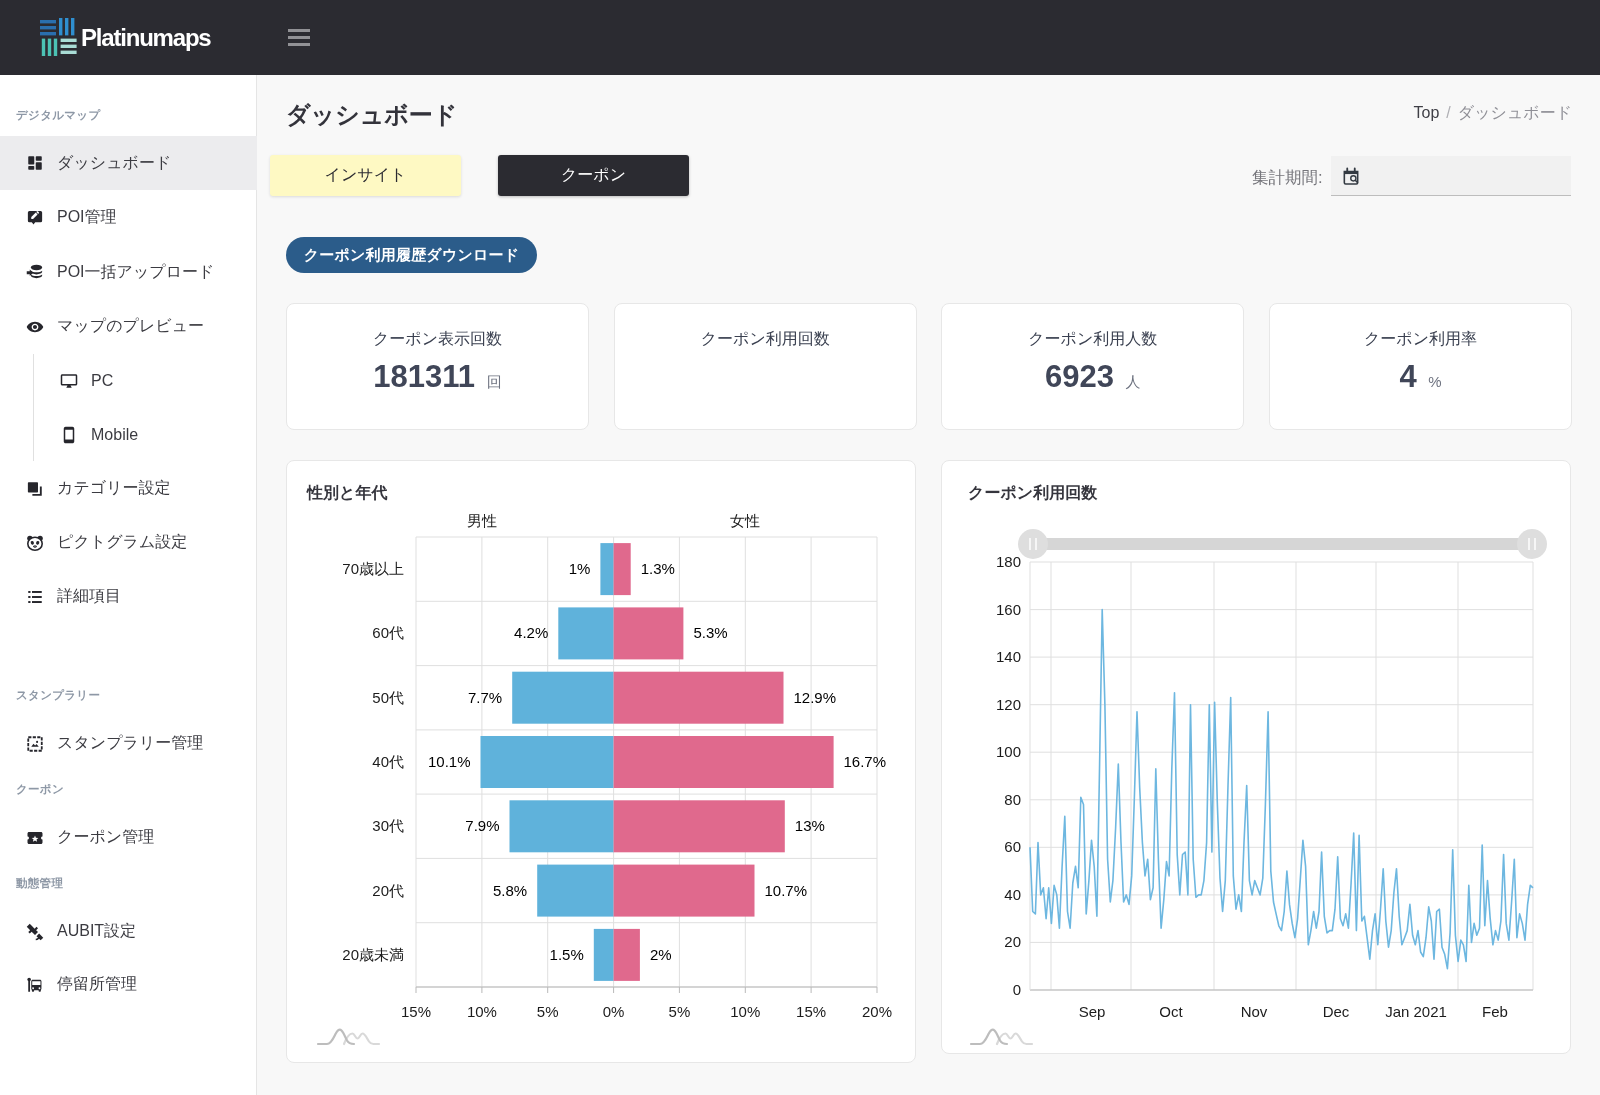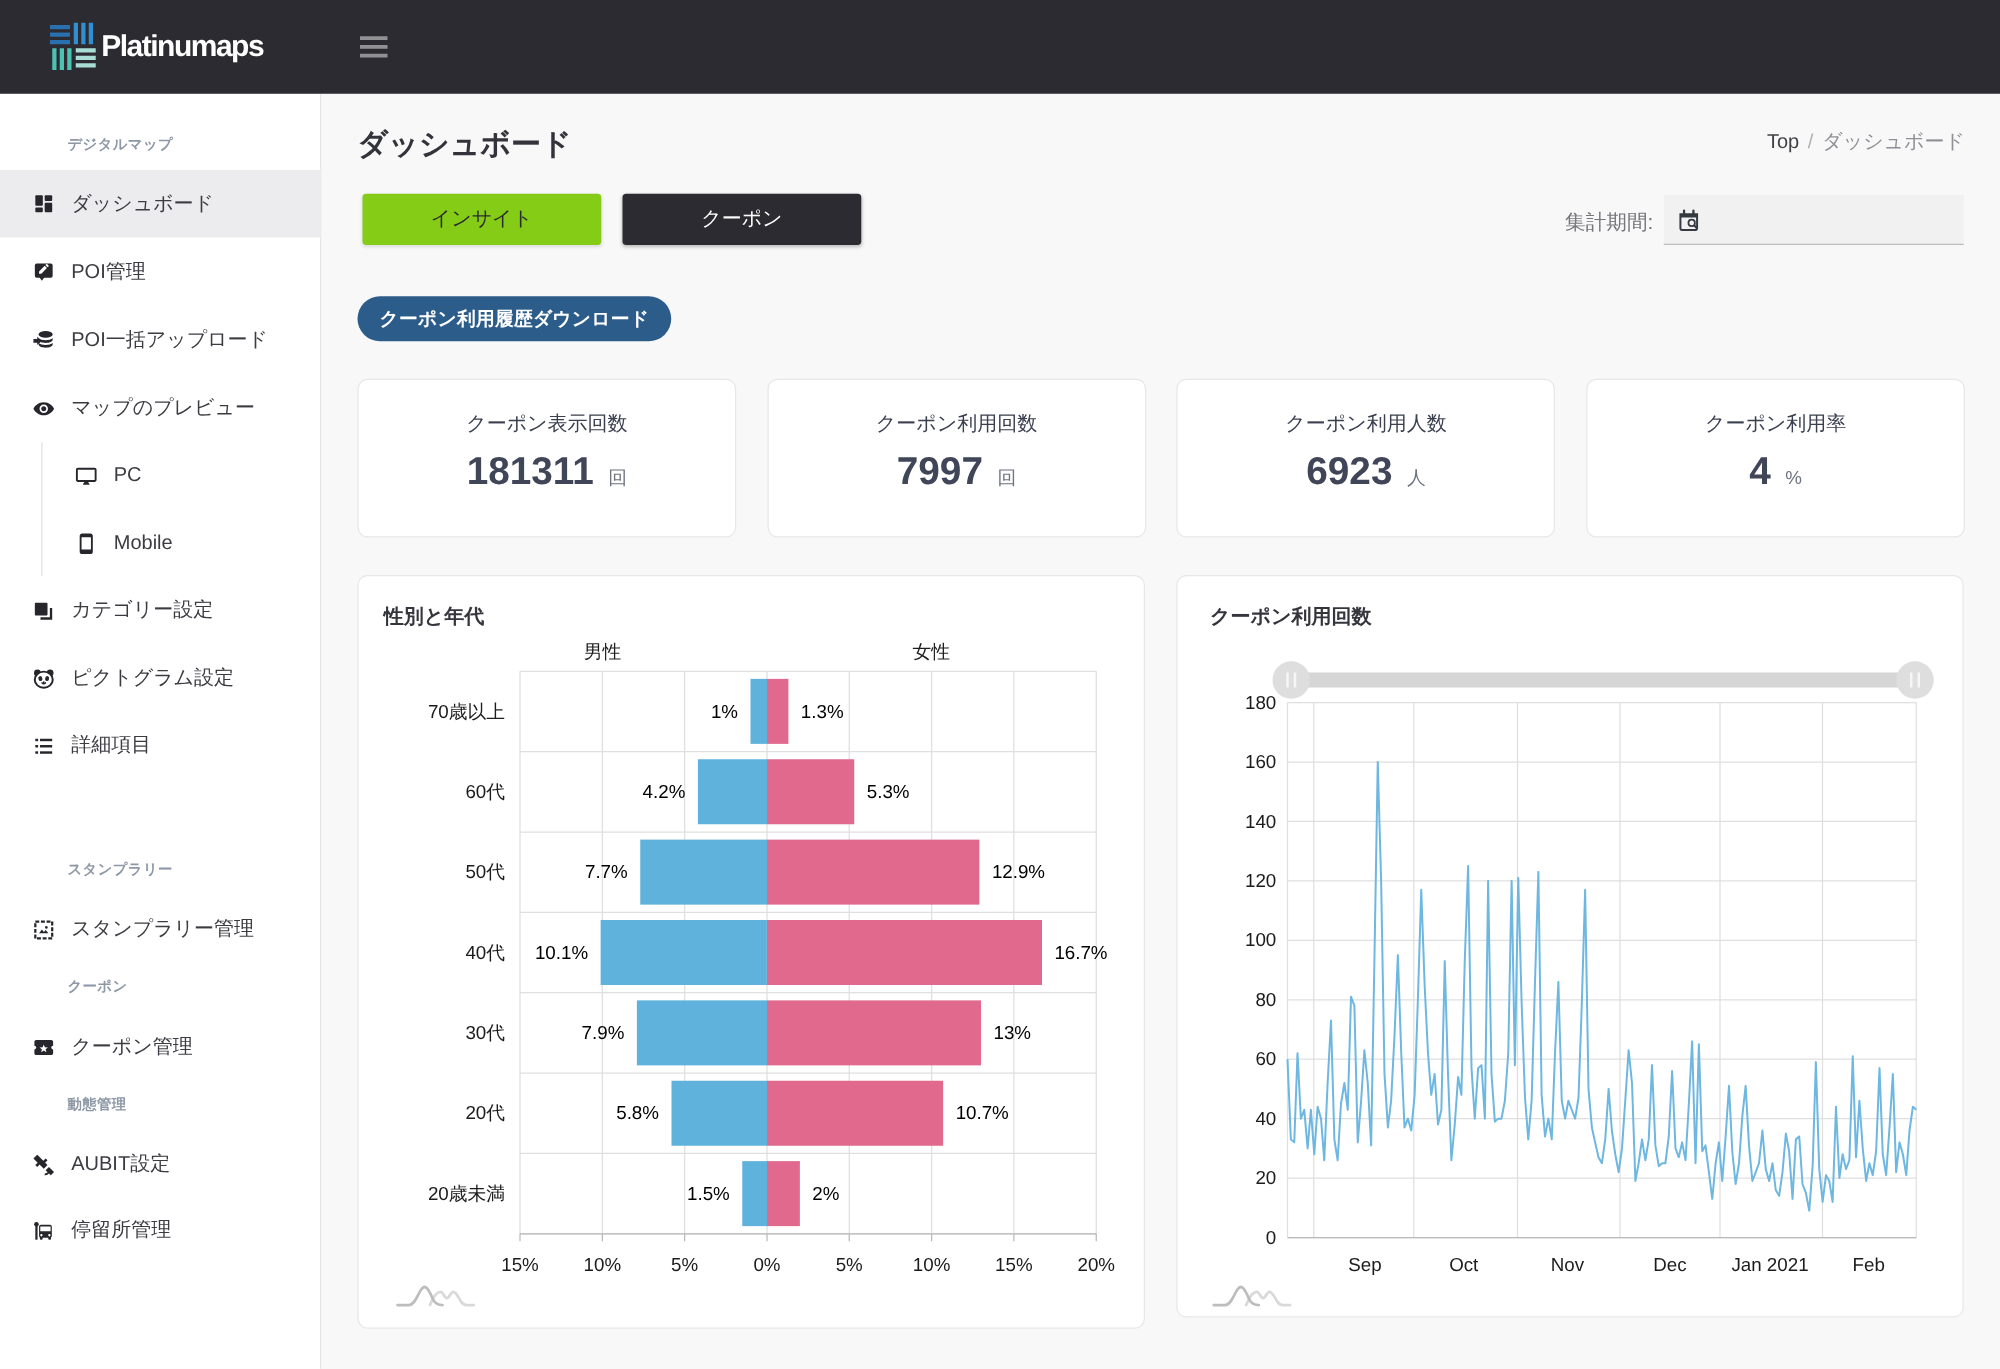--- a/index.html
+++ b/index.html
@@ -2,33 +2,33 @@
 <html><head><meta charset="utf-8">
 <style>
 * { margin:0; padding:0; box-sizing:border-box; }
 body { width:1600px; height:1095px; font-family:"Liberation Sans",sans-serif; background:#f8f8f8; position:relative; overflow:hidden; }
 .header { position:absolute; top:0; left:0; width:1600px; height:75px; background:#2b2b31; z-index:5; }
 .logo { position:absolute; left:40px; top:18px; }
 .brand { position:absolute; left:81px; top:24px; color:#fff; font-size:24px; font-weight:bold; letter-spacing:-1.2px; line-height:28px; }
 .burger { position:absolute; left:288px; top:29px; }
 .burger div { width:22px; height:2.5px; background:#919195; margin-bottom:4.5px; }
 .sidebar { position:absolute; top:75px; left:0; width:257px; height:1020px; background:#fff; border-right:1px solid #e5e5e5; }
-.slabel { position:absolute; left:16px; font-size:11.5px; color:#8e98a6; font-weight:bold; letter-spacing:0.3px;margin-left:38px; }
+.slabel { position:absolute; left:16px; font-size:11.5px; color:#8e98a6; font-weight:bold; letter-spacing:0.3px; }
 .sitem { position:absolute; left:0; width:257px; height:54px; display:flex; align-items:center; color:#3b3b41; font-size:16px; }
 .sitem .sicon { margin-left:26px; margin-right:13px; width:18px; height:18px; display:flex; align-items:center; }
 .sitem.sub .sicon { margin-left:60px; }
 .sitem.active { background:#ececee; }
 .subline { position:absolute; left:33px; top:279px; width:1px; height:107px; background:#e0e0e0; }
 .main { position:absolute; top:75px; left:257px; width:1343px; height:1020px; }
 .h1 { position:absolute; left:29px; top:24px; font-size:24px; font-weight:bold; color:#33333b; }
 .crumb { position:absolute; right:28px; top:28px; font-size:16px; color:#3f3f46; }
 .crumb .sep { color:#b0b0b5; padding:0 7px; }
 .crumb .cur { color:#8f8f96; }
 .tab { position:absolute; top:80px; width:191px; height:41px; display:flex; align-items:center; justify-content:center; font-size:16px; border-radius:3px; }
-.tab1 { left:33px; background:#84cc16; color:#2b2b31; box-shadow:0 1px 3px rgba(0,0,0,0.12); }
+.tab1 { left:13px; background:#fef9c3; color:#2b2b31; box-shadow:0 1px 3px rgba(0,0,0,0.12); }
 .tab2 { left:241px; background:#2b2b31; color:#fff; box-shadow:0 1px 3px rgba(0,0,0,0.25); }
 .plabel { position:absolute; left:995px; top:92px; font-size:16.5px; color:#75757b; font-weight:normal; }
 .pinput { position:absolute; left:1074px; top:81px; width:240px; height:40px; background:#f1f1f1; border-bottom:1px solid #bdbdbd; }
 .pinput svg { position:absolute; left:10px; top:10px; }
 .bluebtn { position:absolute; left:29px; top:162px; width:251px; height:36px; background:#2b5c8a; border-radius:18px; color:#fff; font-size:15px; font-weight:bold; display:flex; align-items:center; justify-content:center; letter-spacing:0.2px;text-align:center; }
 .scard { position:absolute; top:228px; width:303px; height:127px; background:#fff; border:1px solid #e7e7e7; border-radius:8px; text-align:center; }
 .stitle { margin-top:25px; font-size:16px; color:#3a4050; }
 .snum { margin-top:9px; font-size:31px; font-weight:bold; color:#404658; letter-spacing:0; }
 .sunit { font-size:15px; font-weight:normal; color:#6e7380; letter-spacing:0; margin-left:3px; }
 .chcard { position:absolute; top:385px; background:#fff; border:1px solid #e7e7e7; border-radius:8px; }
@@ -218,21 +218,20 @@
 <path d="M17.1 17.1l3 3" stroke-width="1.9"></path>
 </svg>
     </div>
   <div class="bluebtn">クーポン利用履歴ダウンロード</div>
   <div class="scard" style="left:29.0px">
       <div class="stitle">クーポン表示回数</div>
       <div class="snum">181311 <span class="sunit">回</span></div>
     </div>
 <div class="scard" style="left:356.7px">
       <div class="stitle">クーポン利用回数</div>
-      <div class="snum">7997 <span class="sunit">回</span></div>
     </div>
 <div class="scard" style="left:684.3px">
       <div class="stitle">クーポン利用人数</div>
       <div class="snum">6923 <span class="sunit">人</span></div>
     </div>
 <div class="scard" style="left:1012.0px">
       <div class="stitle">クーポン利用率</div>
       <div class="snum">4 <span class="sunit">%</span></div>
     </div>
   <div class="chcard chleft"><svg width="630" height="603" viewBox="0 0 630 603" font-family="Liberation Sans, sans-serif">

